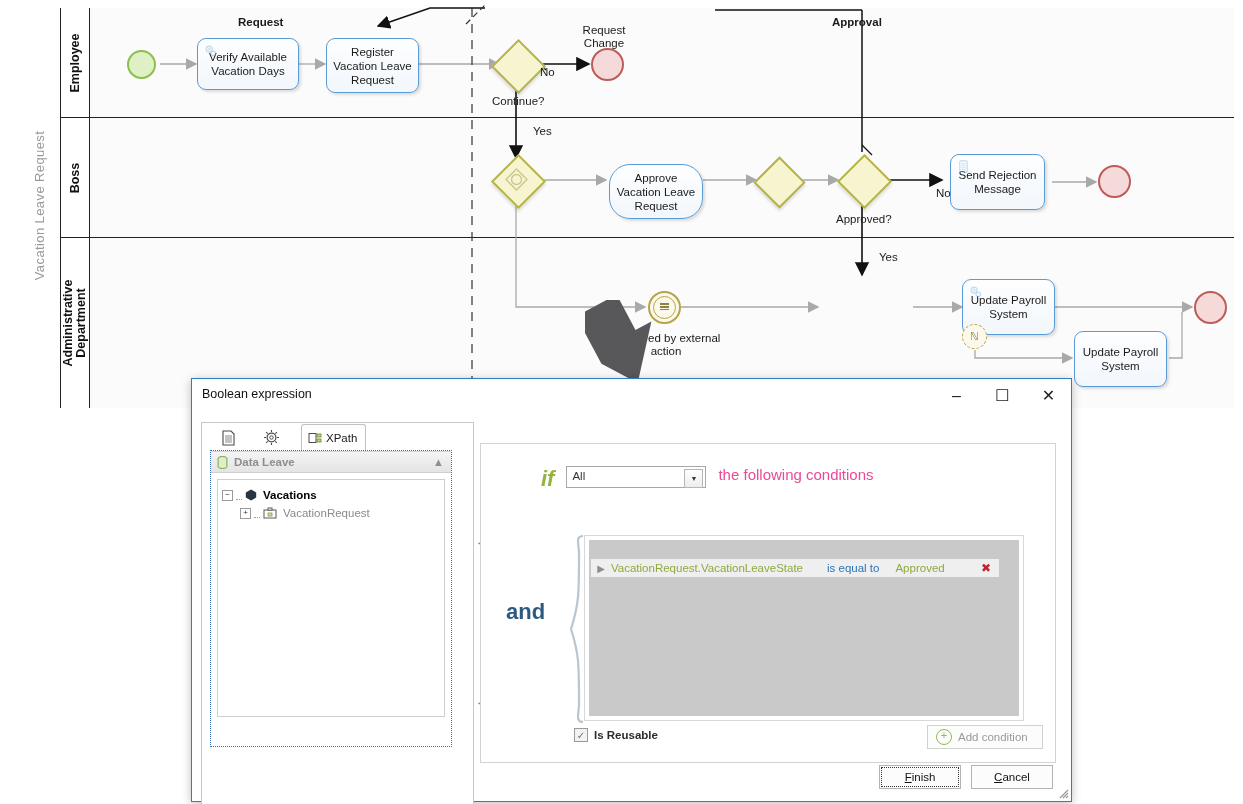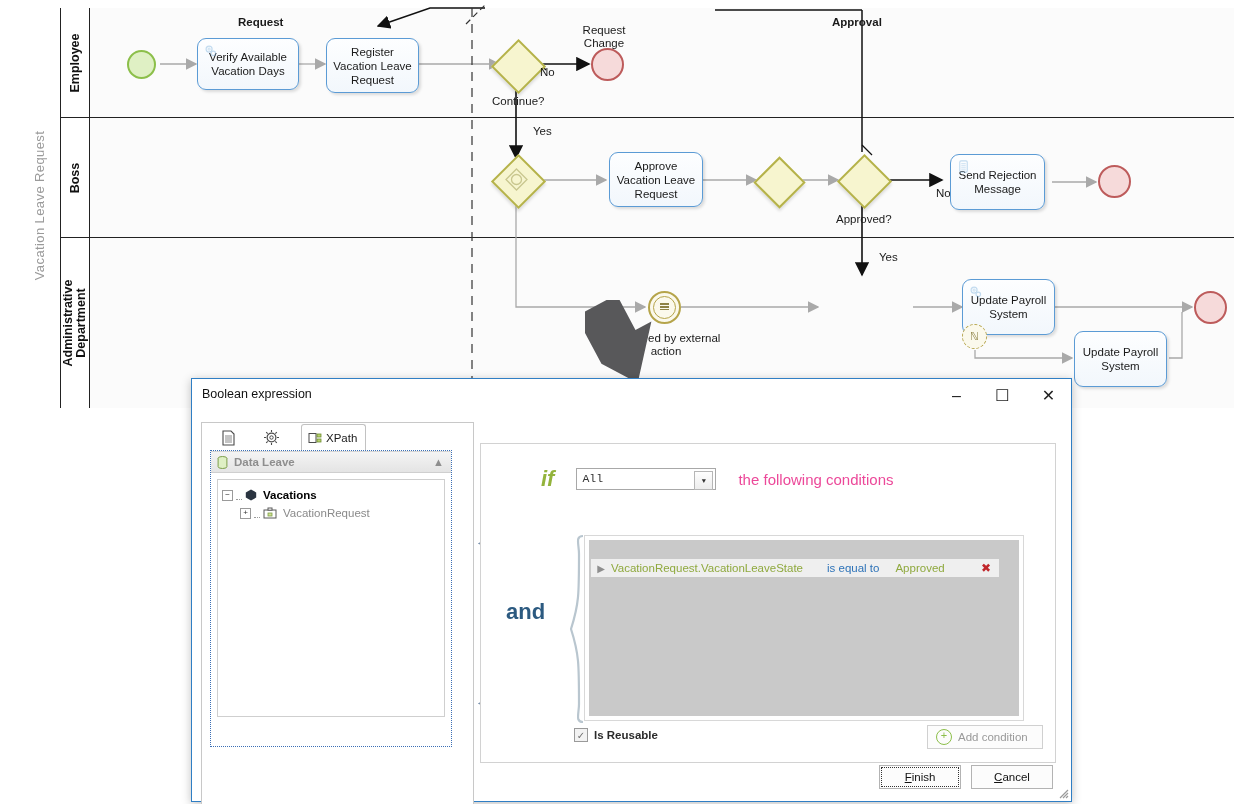--- a/index.html
+++ b/index.html
@@ -91,24 +91,24 @@
   #cxp .section-hdr{height:22px;border:none;}
 
   
   #splitter{position:absolute;left:452px;top:430px;width:13px;height:250px;}
   #splitter .bar{position:absolute;left:5px;top:0;width:3px;height:250px;}
   .sarrow{position:absolute;left:2px;font-size:10px;color:#3a5d86;}
 
   
   #expr{position:absolute;left:288px;top:31px;width:576px;height:320px;
         border:1px solid #d2d2d2;background:#fff;box-sizing:border-box;}
-  #ifrow{position:absolute;left:60px;top:22px;display:flex;align-items:center;gap:22px;}
+  #ifrow{position:absolute;left:60px;top:22px;display:flex;align-items:flex-start;gap:12px;}
   #ifrow .kw{font-size:22px;font-weight:bold;color:#93b33c;font-style:italic;}
   #sel{width:140px;height:22px;border:1px solid #a8a8a8;background:#fff;
-        position:relative;box-sizing:border-box;font-family:Liberation Mono, monospace;}
+        position:relative;box-sizing:border-box;}
   #sel .v{position:absolute;left:5px;top:3px;font-size:11.5px;color:#333;}
   #sel .drop{position:absolute;right:2px;top:2px;width:17px;height:17px;
         border:1px solid #b6b6b6;background:linear-gradient(180deg,#fefefe,#ededed);
         display:flex;align-items:center;justify-content:center;font-size:7px;color:#333;}
   #ifrow .post{font-size:15px;font-weight:normal;color:#ec4899;}
 
   #andwrap{position:absolute;left:0;top:60px;width:100%;height:220px;}
   #andlbl{position:absolute;left:25px;top:95px;font-size:22px;font-weight:bold;
         color:#2c5a80;}
   #brace{position:absolute;left:86px;top:30px;}
@@ -274,21 +274,21 @@
       <circle cx="6.5" cy="6.5" r="1.2" fill="none" stroke="#7fb3dd" stroke-width="1"></circle>
       <circle cx="11" cy="11" r="2.4" fill="none" stroke="#7fb3dd" stroke-width="1.2"></circle>
     </svg>
     <span>Verify Available Vacation Days</span>
   </div>
 
   <div class="task" style="left:326px;top:38px;width:93px;height:55px;">
     <span>Register Vacation Leave Request</span>
   </div>
 
-  <div class="task" style="left:609px;top:152px;width:94px;height:55px;">
+  <div class="task" style="left:609px;top:164px;width:94px;height:55px;border-radius:21px;">
     <span>Approve Vacation Leave Request</span>
   </div>
 
   <div class="task" style="left:950px;top:154px;width:95px;height:56px;">
     <svg class="tk-ico" viewBox="0 0 16 16">
       <rect x="4" y="2" width="8" height="12" rx="1.4" fill="none" stroke="#7fb3dd" stroke-width="1.2"></rect>
       <path d="M5.6,5 h4.8 M5.6,7.2 h4.8 M5.6,9.4 h4.8 M5.6,11.6 h4.8" stroke="#7fb3dd" stroke-width=".9"></path>
     </svg>
     <span>Send Rejection Message</span>
   </div>

